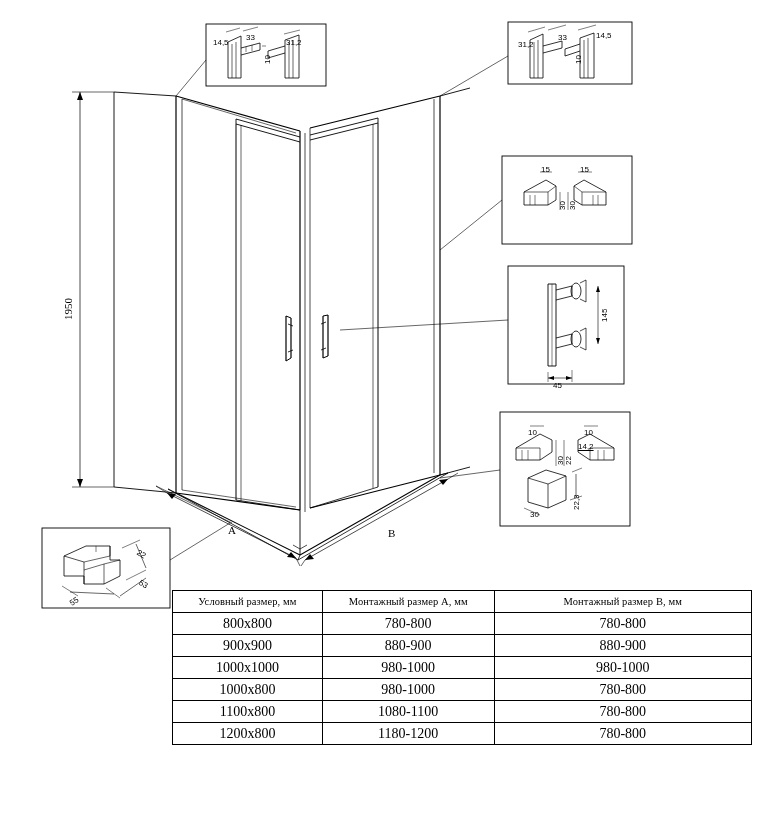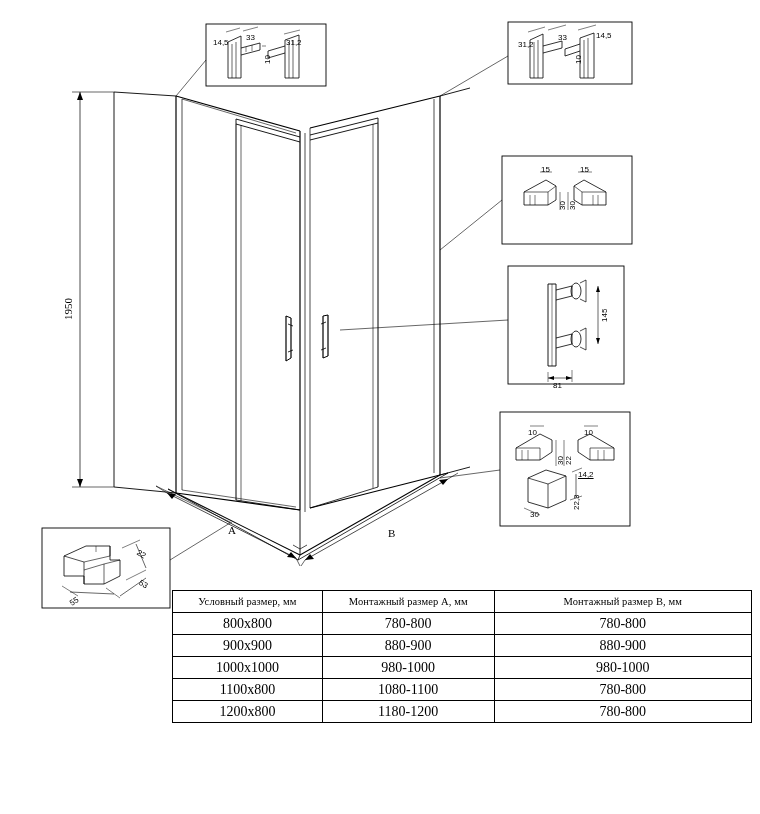--- a/index.html
+++ b/index.html
@@ -280,25 +280,25 @@
 <div class="lbl" style="left:558px;top:33px;">33</div>
 <div class="lbl" style="left:596px;top:31px;">14,5</div>
 <div class="lbl rot90" style="left:574px;top:64px;">10</div>
 
 <div class="lbl" style="left:541px;top:165px;">15</div>
 <div class="lbl" style="left:580px;top:165px;">15</div>
 <div class="lbl rot90" style="left:558px;top:210px;">30</div>
 <div class="lbl rot90" style="left:568px;top:210px;">30</div>
 
 <div class="lbl rot90" style="left:600px;top:322px;">145</div>
-<div class="lbl" style="left:553px;top:381px;">81</div>
+<div class="lbl" style="left:553px;top:381px;">45</div>
 
 <div class="lbl" style="left:528px;top:428px;">10</div>
 <div class="lbl" style="left:584px;top:428px;">10</div>
-<div class="lbl" style="left:578px;top:470px;text-decoration:underline;">14,2</div>
+<div class="lbl" style="left:578px;top:442px;text-decoration:underline;">14,2</div>
 <div class="lbl rot90" style="left:556px;top:465px;">30</div>
 <div class="lbl rot90" style="left:572px;top:510px;">22,3</div>
 <div class="lbl rot90" style="left:564px;top:465px;">22</div>
 <div class="lbl" style="left:530px;top:510px;">30</div>
 
 <div class="lbl rotpos" style="left:140px;top:548px;">22</div>
 <div class="lbl rotneg" style="left:68px;top:600px;">55</div>
 <div class="lbl rotpos" style="left:142px;top:578px;">53</div>
 
 <table class="spec-table">
@@ -324,20 +324,25 @@
       <td>900x900</td>
       <td>880-900</td>
       <td>880-900</td>
     </tr>
     <tr>
       <td>1000x1000</td>
       <td>980-1000</td>
       <td>980-1000</td>
     </tr>
     <tr>
+      <td>1000x800</td>
+      <td>980-1000</td>
+      <td>780-800</td>
+    </tr>
+    <tr>
       <td>1100x800</td>
       <td>1080-1100</td>
       <td>780-800</td>
     </tr>
     <tr>
       <td>1200x800</td>
       <td>1180-1200</td>
       <td>780-800</td>
     </tr>
   </tbody>

